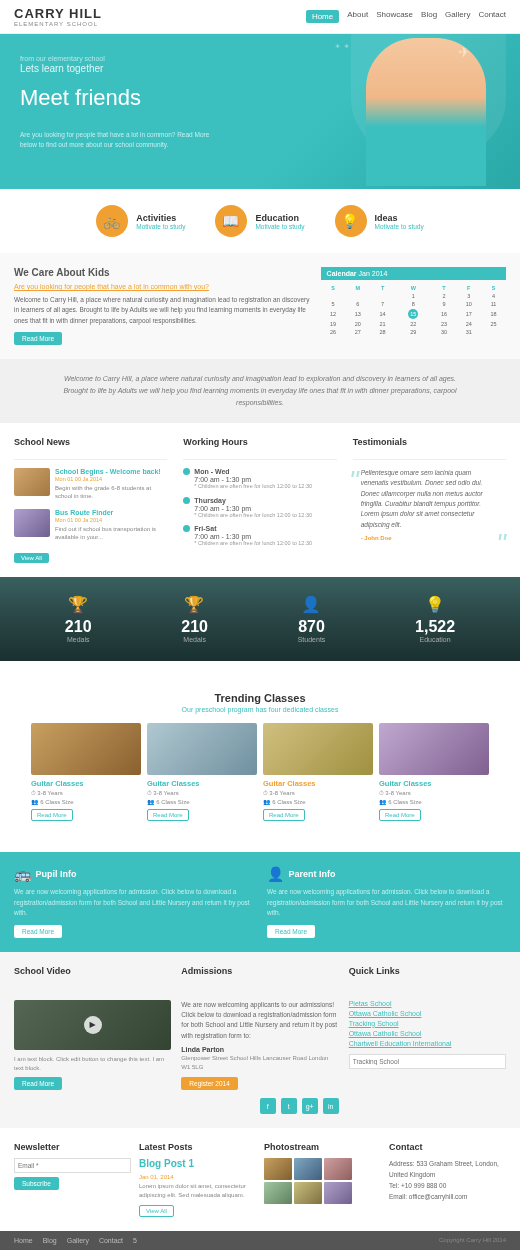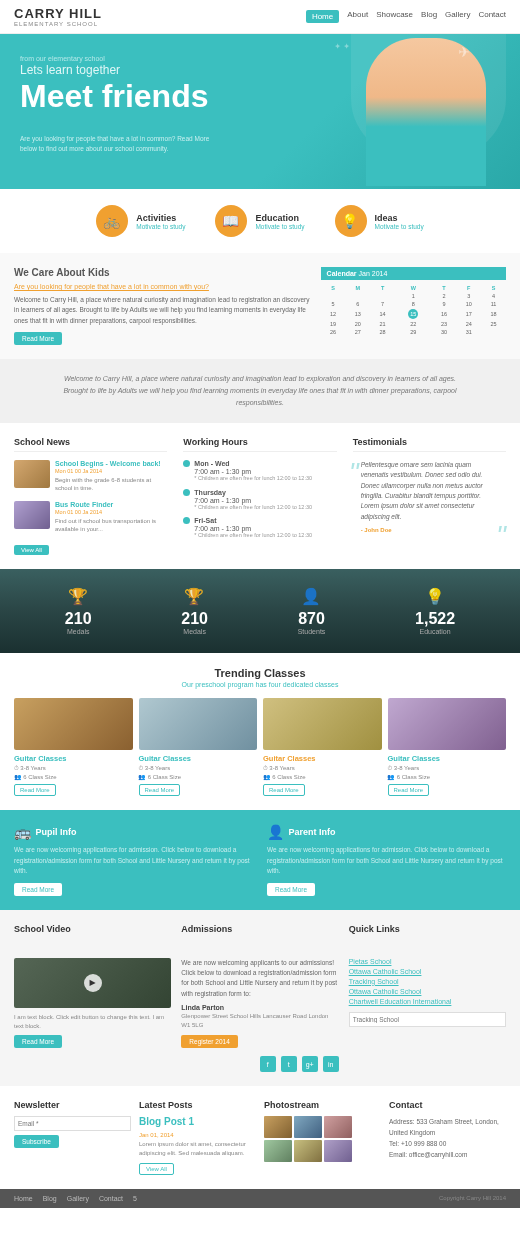--- a/index.html
+++ b/index.html
@@ -10,22 +10,22 @@
     .logo-wrap { display: flex; flex-direction: column; }
     .logo-title { font-size: 13px; font-weight: bold; color: #333; letter-spacing: 1px; text-align: center; }
     .logo-sub { font-size: 6px; color: #888; letter-spacing: 1px; }
     .nav-links { display: flex; gap: 8px; }
     .nav-link { font-size: 8px; color: #555; text-decoration: none; }
     .nav-link.active { background: #3bbfbf; color: #fff; padding: 2px 6px; border-radius: 2px; }
 
     
     .hero { background: linear-gradient(135deg, #3bbfbf 60%, #2aa8a8 100%); min-height: 155px; position: relative; overflow: hidden; padding: 18px 20px 10px; }
     .hero-tagline { font-size: 7px; color: #b2e8e8; margin-bottom: 3px; }
-    .hero-sub { font-size: 12px; color: #e0f7f7; margin-bottom: 2px; }
-    .hero-title { font-size: 32px; font-weight: bold; color: #fff; line-height: 1.1; margin-bottom: 20px; }
+    .hero-sub { font-size: 10px; color: #e0f7f7; margin-bottom: 12px; }
+    .hero-title { font-size: 22px; font-weight: normal; color: #fff; line-height: 1.1; margin-bottom: 20px; }
     .hero-desc { font-size: 6.5px; color: #c8efef; max-width: 200px; line-height: 1.5; }
     .hero-plane { position: absolute; top: 10px; right: 50px; font-size: 14px; color: rgba(255,255,255,0.5); }
     .hero-stars { position: absolute; top: 8px; right: 170px; font-size: 8px; color: rgba(255,255,255,0.4); }
 
     
     .features { background: #fff; display: flex; justify-content: center; gap: 30px; padding: 16px 20px; }
     .feature-item { display: flex; align-items: center; gap: 8px; }
     .feature-icon { width: 32px; height: 32px; background: #f0a030; border-radius: 50%; display: flex; align-items: center; justify-content: center; color: #fff; font-size: 14px; flex-shrink: 0; }
     .feature-title { font-size: 9px; font-weight: bold; color: #333; }
     .feature-sub { font-size: 6.5px; color: #3bbfbf; }
@@ -46,21 +46,21 @@
 
     
     .quote-band { background: #f0f0f0; padding: 14px 20px; text-align: center; }
     .quote-band p { font-size: 7px; color: #777; line-height: 1.7; font-style: italic; max-width: 400px; margin: 0 auto; }
 
     
     .three-cols { display: flex; gap: 0; padding: 14px 14px; background: #fff; }
     .col-third { flex: 1; padding: 0 8px; }
     .col-third:first-child { padding-left: 0; }
     .col-third:last-child { padding-right: 0; }
-    .col-third h3 { font-size: 9px; font-weight: bold; color: #333; margin-bottom: 8px; padding-bottom: 4px; border-bottom: 1px solid #eee; }
+    .col-third h3 { font-size: 9px; font-weight: bold; color: #333; margin-bottom: 8px; padding-bottom: 12px; border-bottom: 1px solid #eee; }
 
     
     .news-item { display: flex; gap: 5px; margin-bottom: 8px; }
     .news-thumb { width: 36px; height: 28px; background: #c8a880; border-radius: 2px; flex-shrink: 0; overflow: hidden; }
     .news-thumb-img { width: 100%; height: 100%; background: linear-gradient(135deg, #d4a870 0%, #a07840 100%); }
     .news-text h4 { font-size: 7px; font-weight: bold; color: #3bbfbf; margin-bottom: 1px; }
     .news-meta { font-size: 5.5px; color: #f0a030; margin-bottom: 2px; }
     .news-text p { font-size: 6px; color: #888; line-height: 1.4; }
     .btn-teal-sm { background: #3bbfbf; color: #fff; border: none; padding: 2px 7px; font-size: 6px; border-radius: 2px; cursor: pointer; margin-top: 4px; }
 
@@ -79,21 +79,21 @@
     .testimonial-author { font-size: 6px; color: #f0a030; font-style: normal; margin-top: 4px; font-weight: bold; }
 
     
     .stats-band { background: linear-gradient(180deg, #3a6060 0%, #2a4545 50%, #1a3030 100%); padding: 18px 20px; display: flex; justify-content: space-around; }
     .stat-item { text-align: center; color: #fff; }
     .stat-icon { font-size: 16px; margin-bottom: 4px; opacity: 0.9; }
     .stat-number { font-size: 16px; font-weight: bold; color: #fff; }
     .stat-label { font-size: 7px; color: #aaa; }
 
     
-    .trending { background: #fff; padding: 14px; }
+    .trending { background: #fff; padding: 31px; }
     .trending h2 { font-size: 11px; font-weight: bold; color: #333; text-align: center; margin-bottom: 2px; }
     .trending-sub { font-size: 7px; color: #3bbfbf; text-align: center; margin-bottom: 10px; }
     .classes-grid { display: flex; gap: 6px; }
     .class-card { flex: 1; }
     .class-img { width: 100%; height: 52px; border-radius: 2px; margin-bottom: 4px; }
     .class-img-1 { background: linear-gradient(135deg, #c8a060 0%, #8a6030 100%); }
     .class-img-2 { background: linear-gradient(135deg, #b0c8d0 0%, #7090a0 100%); }
     .class-img-3 { background: linear-gradient(135deg, #d0c080 0%, #a09040 100%); }
     .class-img-4 { background: linear-gradient(135deg, #c0a8d0 0%, #806090 100%); }
     .class-title { font-size: 7.5px; font-weight: bold; color: #3bbfbf; margin-bottom: 2px; }

